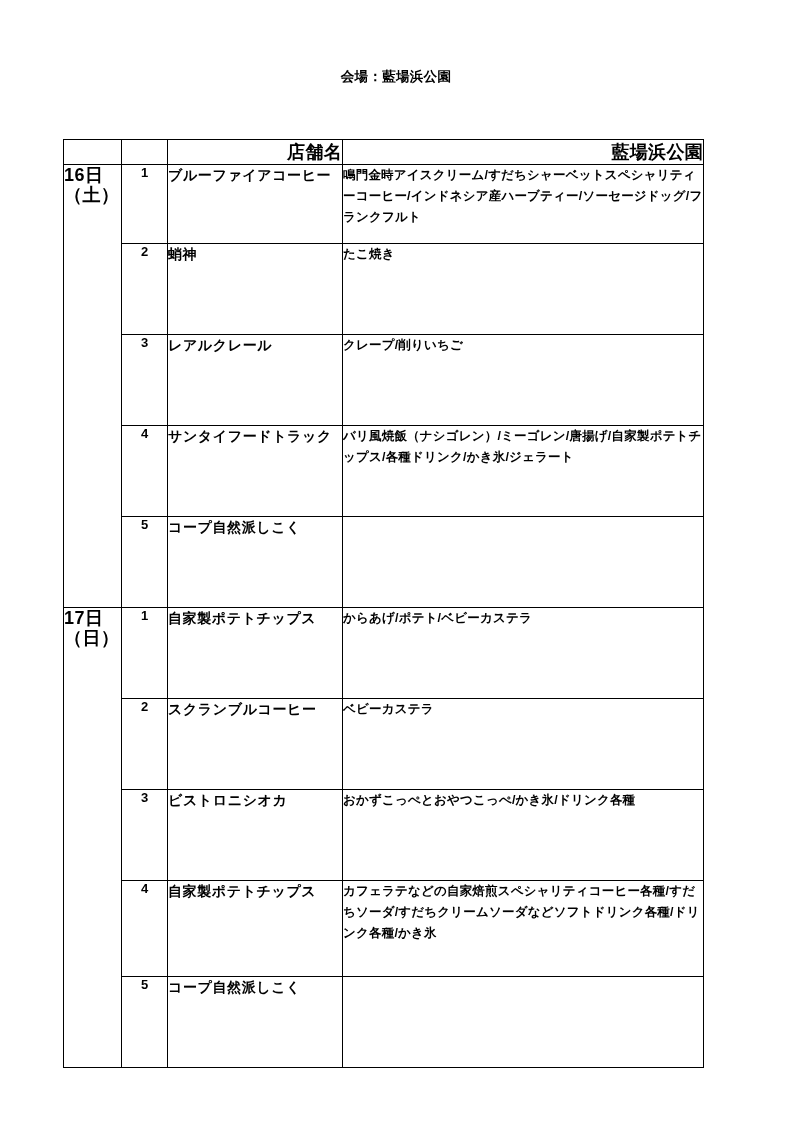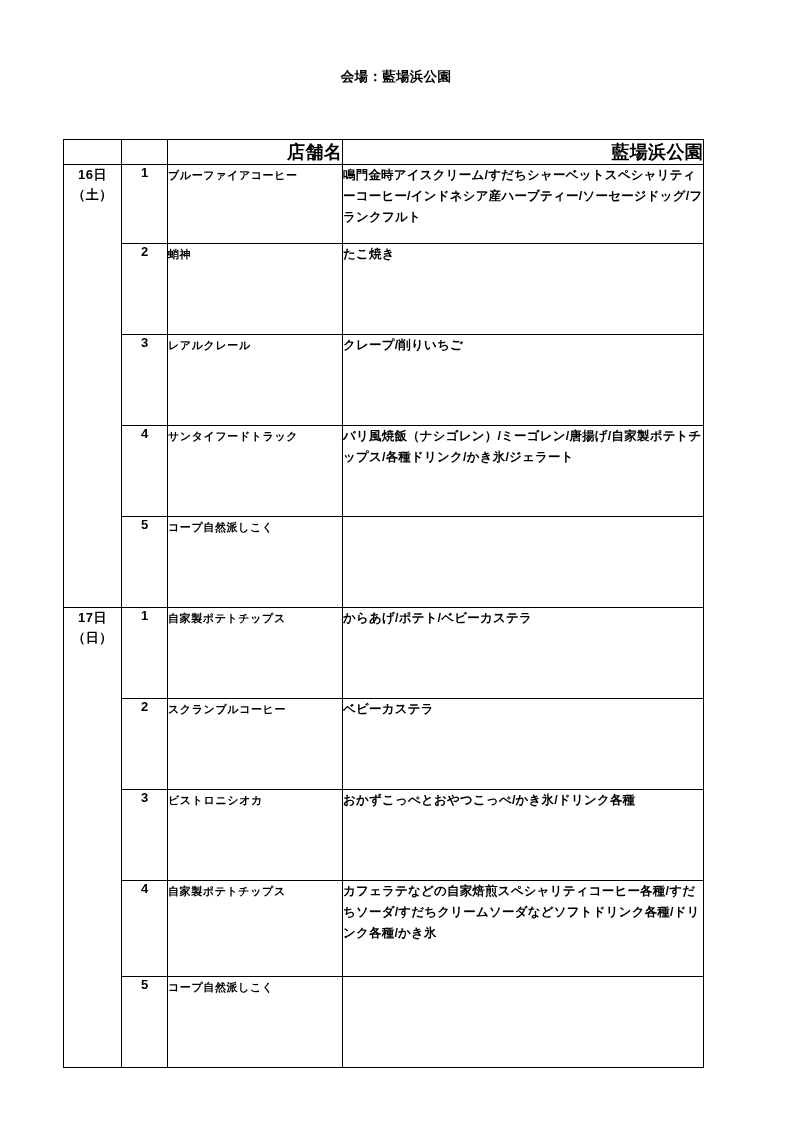--- a/index.html
+++ b/index.html
@@ -57,33 +57,33 @@
   col.c-items { width: 361px; }
 
   thead td, thead th {
     height: 20px;
     text-align: right;
     vertical-align: middle;
     font-size: 18px;
     letter-spacing: 0.3px;
   }
   td.day-cell {
-    text-align: center;
+    text-align: left;
     vertical-align: middle;
-    font-size: 13px;
+    font-size: 18px;
     line-height: 20px;
     letter-spacing: 0.5px;
   }
   td.num-cell {
     text-align: center;
     vertical-align: middle;
     font-size: 13px;
   }
   td.shop-cell {
-    font-size: 11px;
+    font-size: 14px;
     letter-spacing: 0.6px;
     padding: 10px 8px 0 8px;
     line-height: 20px;
   }
   td.items-cell {
     font-size: 12.5px;
     letter-spacing: 0.2px;
     padding: 10px 6px 0 6px;
     line-height: 21px;
   }

